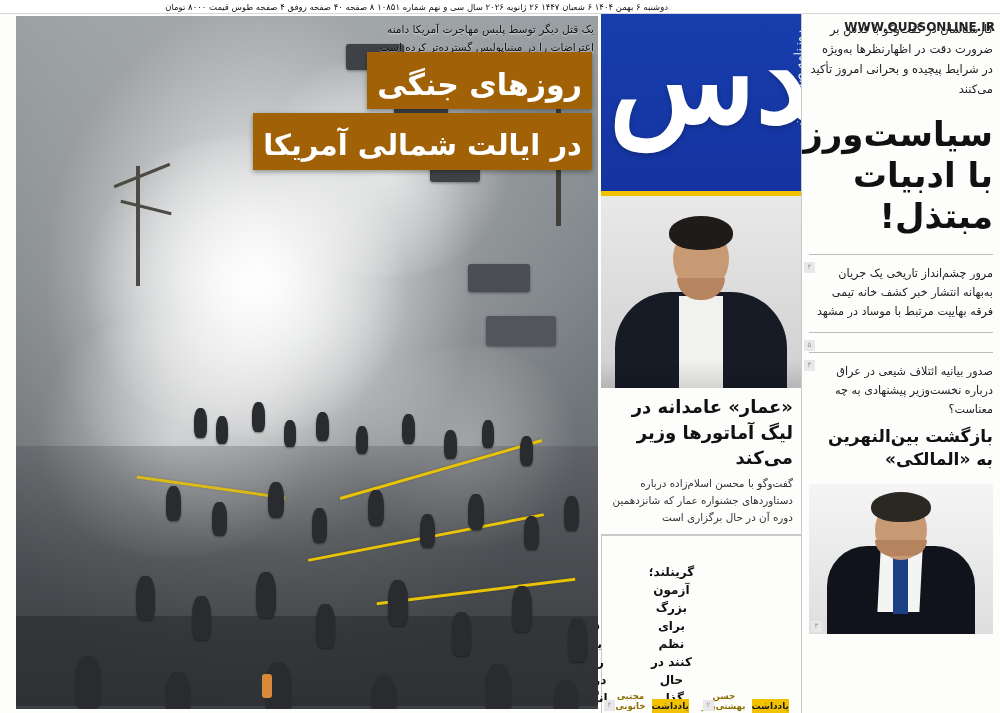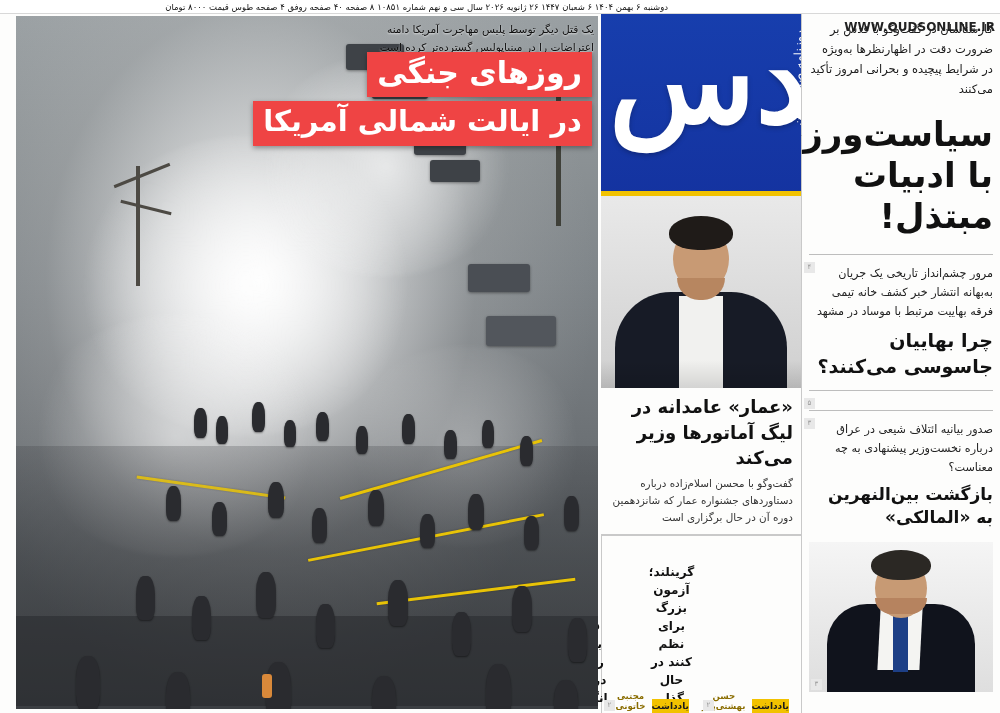--- a/index.html
+++ b/index.html
@@ -309,26 +309,26 @@
     text-align: right;
     text-shadow: 0 1px 2px rgba(255,255,255,.7);
   }
   .headline-wrap {
     position: absolute;
     top: 36px; right: 6px;
     text-align: right;
   }
   .hl {
     display: inline-block;
-    background: #ef4444;
+    background: #a16207;
     color: #ffffff;
     font-size: 30px;
     font-weight: bold;
     line-height: 1.28;
-    padding: 2px 10px 5px 10px;
+    padding: 14px 10px 5px 10px;
     margin-bottom: 4px;
     box-shadow: 0 2px 5px rgba(0,0,0,.35);
   }
   .hl.two { font-size: 29px; }
 </style>
 </head>
 <body>
 
 <div class="page">
 
@@ -345,21 +345,20 @@
 
         <div class="lead-note">کارشناسان در گفت‌وگو با قدس بر ضرورت دقت در اظهارنظرها به‌ویژه در شرایط پیچیده و بحرانی امروز تأکید می‌کنند</div>
 
         <div class="mega-title">سیاست‌ورزی با ادبیات مبتذل!</div>
 
         <div class="rule"></div>
 
         <div class="brief">
           <div class="corner-num">۴</div>
           <div class="deck">مرور چشم‌انداز تاریخی یک جریان به‌بهانه انتشار خبر کشف خانه تیمی فرقه بهاییت مرتبط با موساد در مشهد</div>
-          <div class="head">چرا بهاییان جاسوسی می‌کنند؟</div>
         </div>
 
         <div class="rule"></div>
 
         <div class="brief">
           <div class="corner-num">۵</div>
         </div>
 
         <div class="rule"></div>
 

